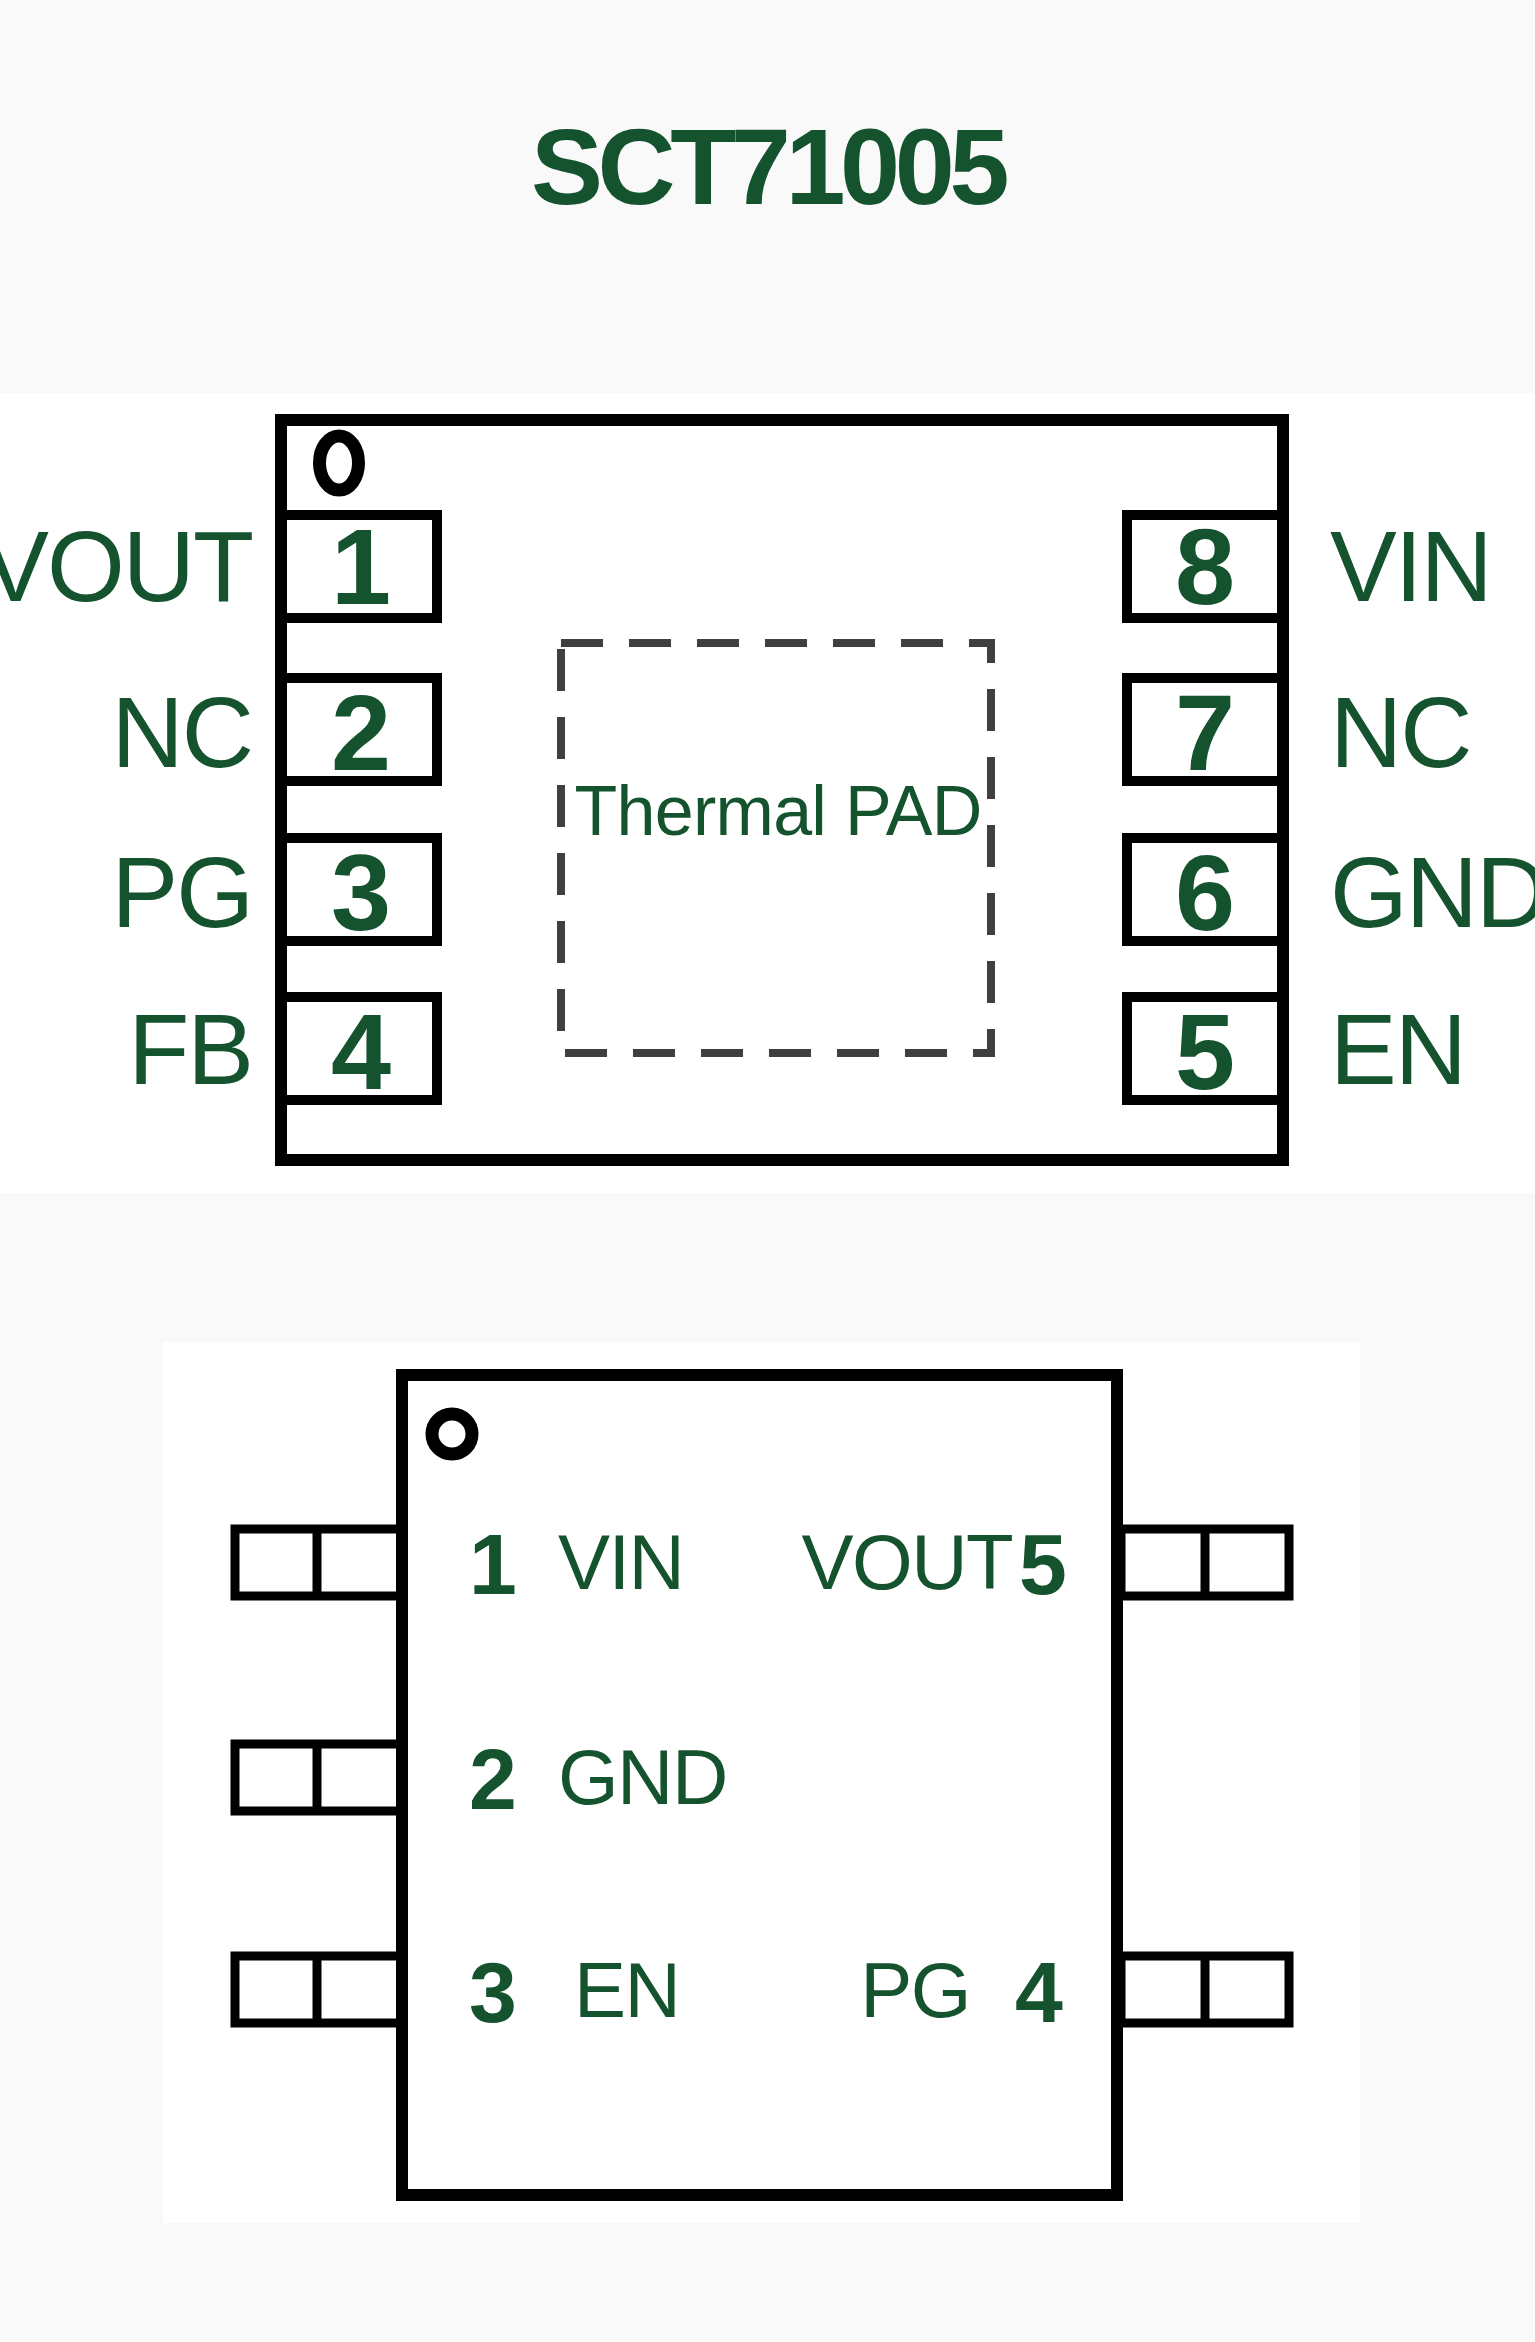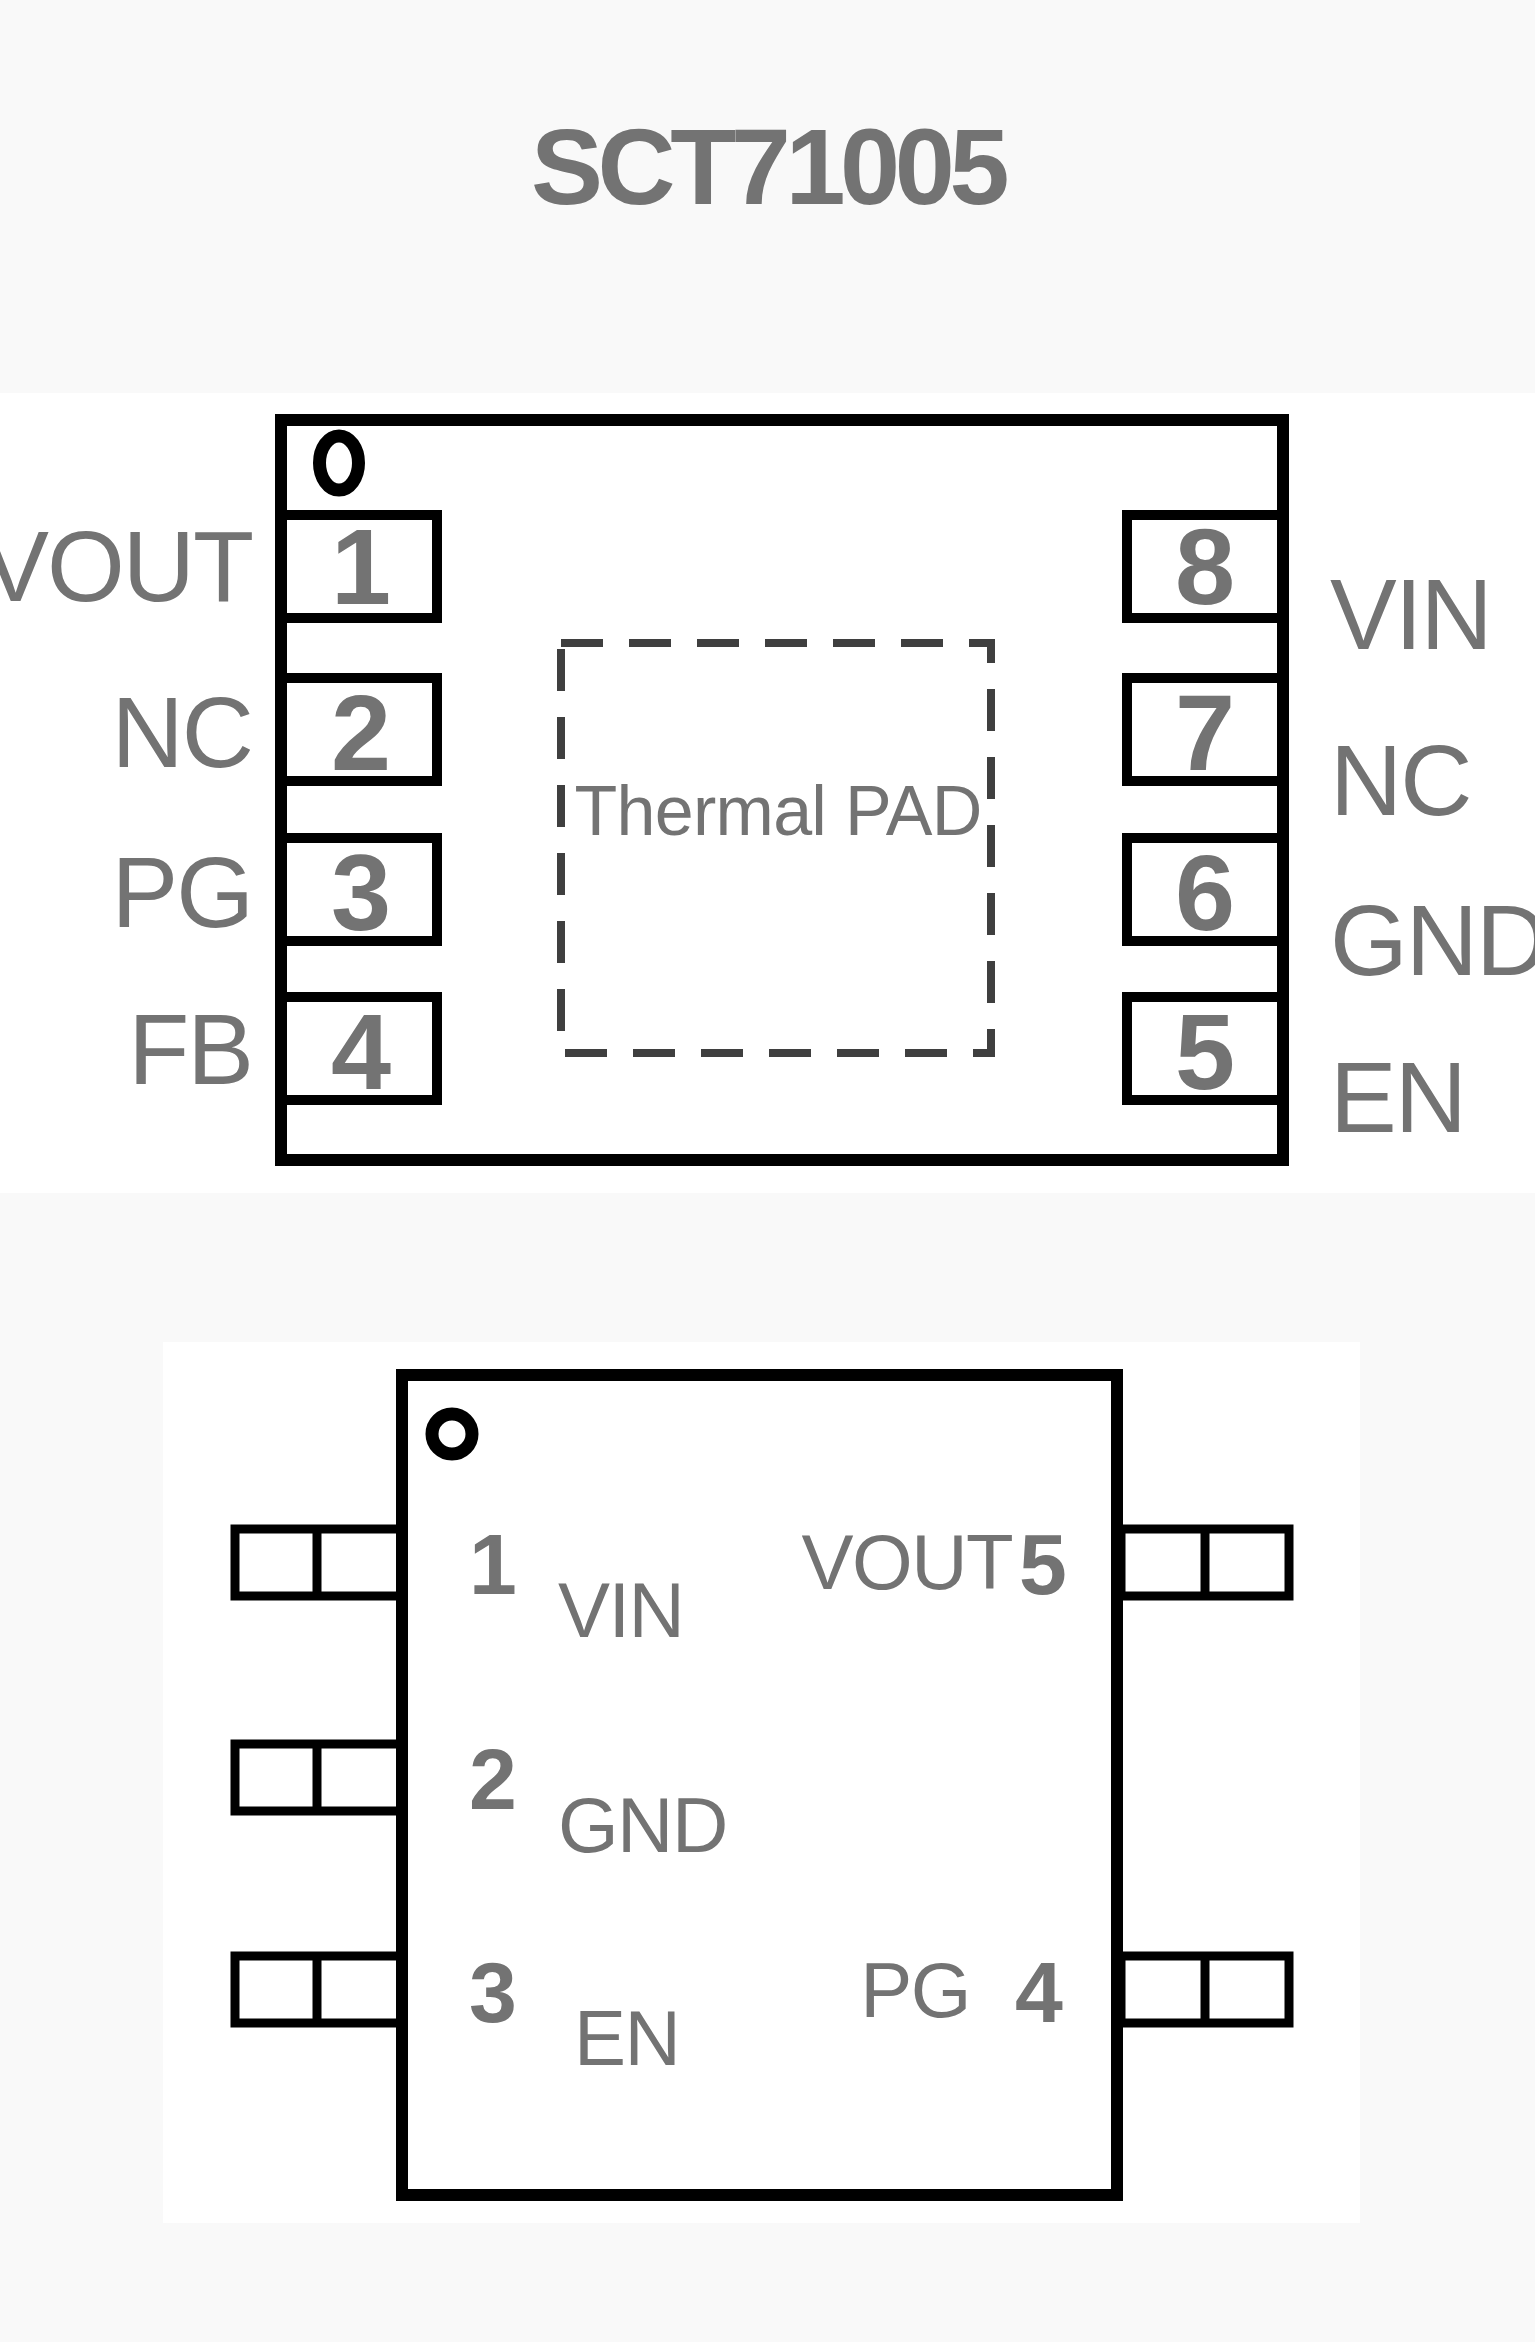--- a/index.html
+++ b/index.html
@@ -10,26 +10,26 @@
     overflow:hidden;
     font-family:"Liberation Sans",sans-serif;
   }
   .figbg{position:absolute;background:#ffffff;}
   #fig1-bg{left:0;top:393px;width:1535px;height:800px;}
   #fig2-bg{left:163px;top:1342px;width:1197px;height:881px;}
   svg.layer{position:absolute;left:0;top:0;}
   .txt{
     position:absolute;
     white-space:nowrap;
-    color:#737373;
+    color:#14532d;
     line-height:1;
     letter-spacing:-0.02em;
   }
   .cc{transform:translate(-50%,-50%);}   
-  .vl{transform:translate(0,-50%);margin-top:48px;}      
+  .vl{transform:translate(0,-50%);}      
   .vr{transform:translate(0,-50%);}      
   .title{
     left:0;top:167px;width:1535px;
     text-align:center;
     font-size:108px;font-weight:bold;
     letter-spacing:-0.05em;
     transform:translateY(-50%);
   }
   .pkg-label{font-size:100px;}
   .pkg-num{font-size:108px;font-weight:bold;}

